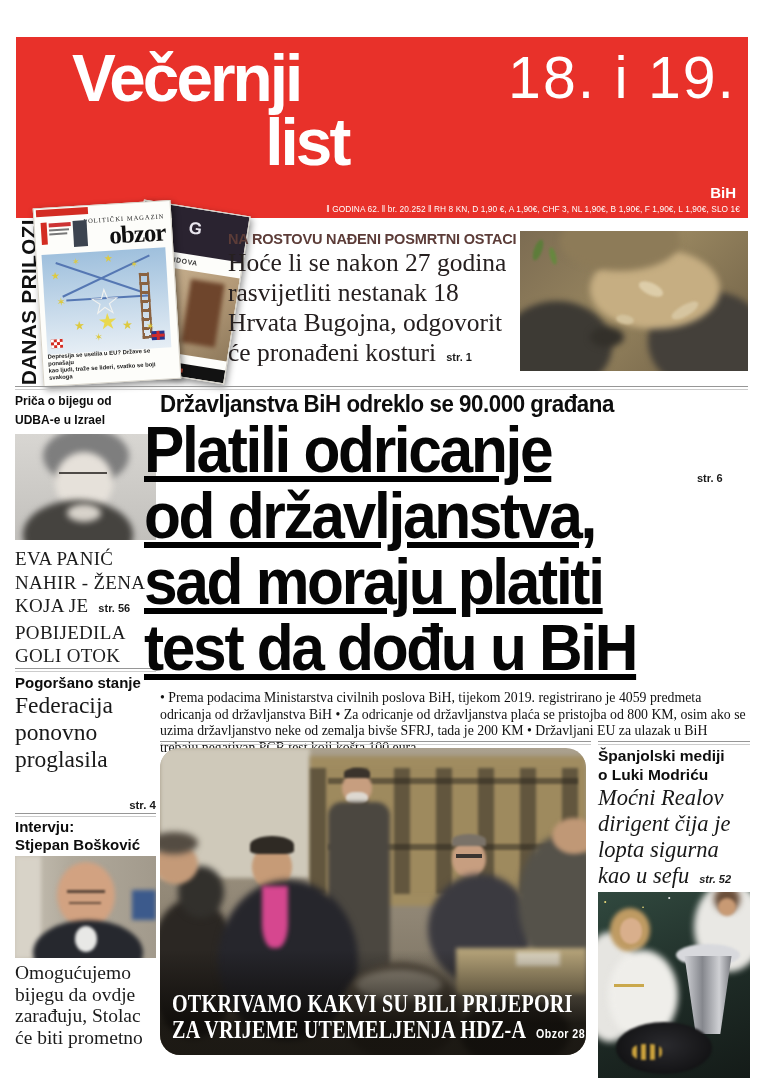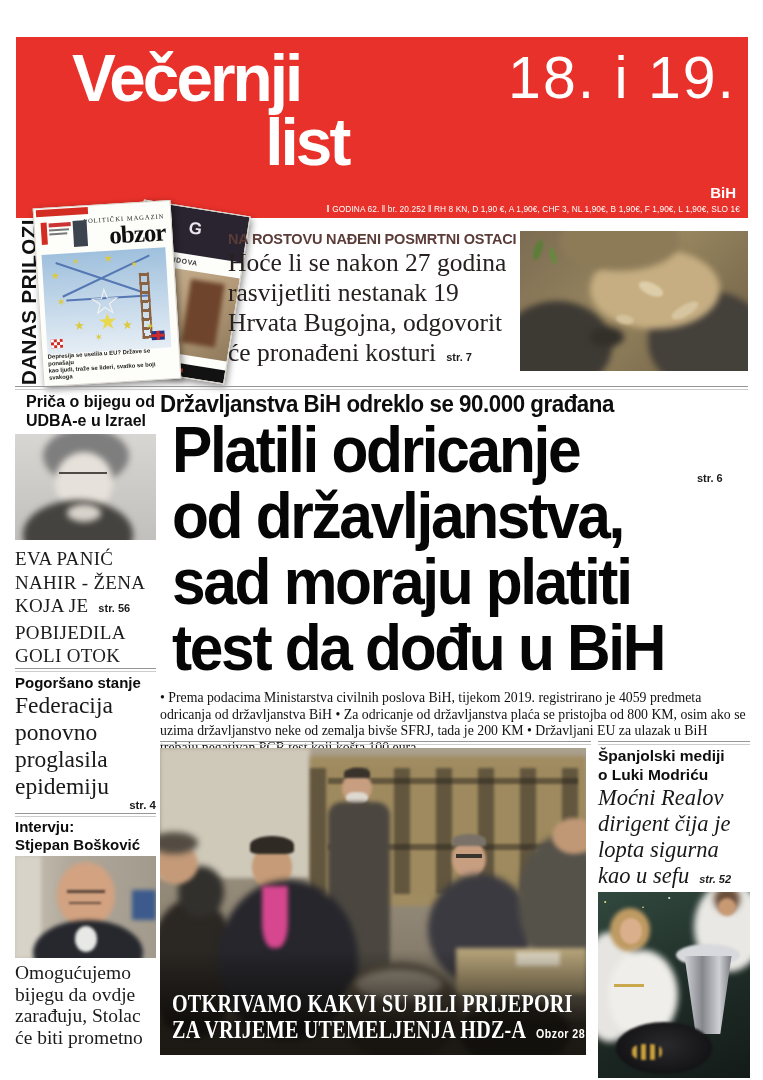--- a/index.html
+++ b/index.html
@@ -103,40 +103,40 @@
       <div class="abs" style="left:5px;bottom:4px;width:126px;font-size:5.9px;font-weight:bold;line-height:7px;color:#1d1d1d;">
         <div>Depresija se uselila u EU? Države se ponašaju</div>
         <div>kao ljudi, traže se lideri, svatko se boji svakoga</div>
       </div>
     </div>
   </div>
 
   <div class="abs k" style="left:228px;top:230px;font-size:15px;color:#5c3c38;transform:scaleX(.97);transform-origin:0 0;letter-spacing:-.2px;">NA ROSTOVU NAĐENI POSMRTNI OSTACI</div>
   <div class="abs serif" style="left:228px;top:248px;width:300px;font-size:25.5px;line-height:30px;color:#262020;">
     <div>Hoće li se nakon 27 godina</div>
-    <div>rasvijetliti nestanak 19</div>
+    <div>rasvijetliti nestanak 18</div>
     <div>Hrvata Bugojna, odgovorit</div>
-    <div><span>će pronađeni kosturi</span><span class="ref">str. 7</span></div>
+    <div><span>će pronađeni kosturi</span><span class="ref">str. 1</span></div>
   </div>
   <div class="ph" style="left:520px;top:231px;width:228px;height:140px;background:linear-gradient(135deg,#7c6c52,#97855f 45%,#6d5e45);">
     <div class="blob" style="left:-18px;top:70px;width:110px;height:90px;background:#3d3a34;"></div>
     <div class="blob" style="right:-20px;top:60px;width:120px;height:100px;background:#44403a;"></div>
     <div class="blob" style="left:70px;top:18px;width:130px;height:80px;background:#c6ae82;"></div>
     <div class="blob" style="left:40px;top:-20px;width:120px;height:60px;background:#8d7b58;"></div>
     <div class="blob" style="left:118px;top:52px;width:26px;height:12px;background:#ddcda9;transform:rotate(25deg);filter:blur(1px);"></div>
     <div class="blob" style="left:150px;top:74px;width:30px;height:11px;background:#d6c5a0;transform:rotate(-30deg);filter:blur(1px);"></div>
     <div class="blob" style="left:96px;top:84px;width:18px;height:9px;background:#d3c29c;transform:rotate(10deg);filter:blur(1px);"></div>
     <div class="blob" style="left:14px;top:8px;width:8px;height:22px;background:#5d7d3a;transform:rotate(20deg);filter:blur(1px);"></div>
     <div class="blob" style="left:30px;top:16px;width:6px;height:18px;background:#66883f;transform:rotate(-15deg);filter:blur(1px);"></div>
     <div class="blob" style="left:70px;top:96px;width:34px;height:20px;background:#33302a;"></div>
   </div>
 
   <div class="abs hr2" style="left:15px;top:386px;width:733px;"></div>
 
-  <div class="abs k" style="left:26px;top:392px;font-size:16px;line-height:19px;">
+  <div class="abs k" style="left:15px;top:392px;font-size:12px;line-height:19px;">
     <div>Priča o bijegu od</div>
     <div>UDBA-e u Izrael</div>
   </div>
   <div class="ph" style="left:15px;top:434px;width:141px;height:106px;background:linear-gradient(180deg,#d8d6d2,#c2c0bc);">
     <div class="blob" style="left:28px;top:-6px;width:86px;height:56px;background:#7e7e7e;"></div>
     <div class="blob" style="left:40px;top:18px;width:58px;height:60px;background:#e6e1da;"></div>
     <div class="abs" style="left:44px;top:38px;width:48px;height:10px;border-top:2px solid #4e4a46;filter:blur(.5px);"></div>
     <div class="blob" style="left:8px;top:66px;width:110px;height:70px;background:#45433f;"></div>
     <div class="blob" style="left:52px;top:70px;width:34px;height:18px;background:#d8d3cb;"></div>
   </div>
@@ -147,21 +147,20 @@
     <div>POBIJEDILA</div>
     <div>GOLI OTOK</div>
   </div>
 
   <div class="abs hr2" style="left:15px;top:668px;width:141px;"></div>
   <div class="abs k" style="left:15px;top:674px;font-size:15px;">Pogoršano stanje</div>
   <div class="abs serif" style="left:15px;top:692px;width:150px;font-size:23.5px;line-height:27px;color:#181818;">
     <div>Federacija</div>
     <div>ponovno</div>
     <div>proglasila</div>
-    <div>epidemiju</div>
   </div>
   <div class="abs" style="left:15px;top:799px;width:141px;text-align:right;font-size:11.5px;font-weight:bold;color:#1a1a1a;">str. 4</div>
 
   <div class="abs hr2" style="left:15px;top:813px;width:141px;"></div>
   <div class="abs k" style="left:15px;top:818px;font-size:15px;line-height:18px;">
     <div>Intervju:</div>
     <div>Stjepan Bošković</div>
   </div>
   <div class="ph" style="left:15px;top:856px;width:141px;height:102px;background:linear-gradient(90deg,#c9c3b7,#b0a99b 40%,#a29a8c);">
     <div class="soft" style="left:0;top:0;width:26px;height:102px;background:#d8d3c8;"></div>
@@ -173,33 +172,33 @@
     <div class="blob" style="left:60px;top:70px;width:22px;height:26px;background:#e8e8e6;filter:blur(1.5px);"></div>
   </div>
   <div class="abs serif" style="left:15px;top:962px;width:152px;font-size:19.5px;line-height:21.5px;color:#1b1b1b;">
     <div>Omogućujemo</div>
     <div>bijegu da ovdje</div>
     <div>zarađuju, Stolac</div>
     <div>će biti prometno</div>
   </div>
 
   <div class="abs k" style="left:160px;top:390px;font-size:24px;letter-spacing:-.5px;transform:scaleX(.93);transform-origin:0 0;">Državljanstva BiH odreklo se 90.000 građana</div>
-  <div class="abs" style="left:172px;top:418px;width:590px;">
+  <div class="abs" style="left:144px;top:418px;width:590px;text-decoration:underline;">
     <div class="mainline">Platili odricanje</div>
     <div class="mainline">od državljanstva,</div>
     <div class="mainline">sad moraju platiti</div>
     <div class="mainline">test da dođu u BiH</div>
   </div>
   <div class="abs" style="left:697px;top:472px;font-size:11px;font-weight:bold;color:#1a1a1a;">str. 6</div>
   <div class="abs serif" style="left:160px;top:690px;width:588px;font-size:13.8px;line-height:16.5px;color:#101010;">• Prema podacima Ministarstva civilnih poslova BiH, tijekom 2019. registrirano je 4059 predmeta odricanja od državljanstva BiH • Za odricanje od državljanstva plaća se pristojba od 800 KM, osim ako se uzima državljanstvo neke od zemalja bivše SFRJ, tada je 200 KM • Državljani EU za ulazak u BiH trebaju negativan PCR test koji košta 100 eura</div>
 
   <div class="abs hr2" style="left:160px;top:741px;width:431px;"></div>
   <div class="abs hr2" style="left:598px;top:741px;width:152px;"></div>
 
-  <div class="ph" style="left:160px;top:748px;width:426px;height:307px;background:linear-gradient(180deg,#aaa08e,#8f8574 55%,#6f6757);">
+  <div class="ph" style="left:160px;top:748px;width:426px;height:307px;background:linear-gradient(180deg,#aaa08e,#8f8574 55%,#6f6757);border-radius:20px;">
     <div class="soft" style="left:0;top:0;width:150px;height:130px;background:#cfc9ba;"></div>
     <div class="soft" style="left:150px;top:8px;right:0;height:150px;background:#a08c60;"></div>
     <div class="abs" style="left:150px;top:20px;right:0;height:126px;background:repeating-linear-gradient(90deg,rgba(46,42,34,.55) 0 16px,rgba(150,130,88,.25) 16px 42px);filter:blur(1.5px);"></div>
     <div class="abs" style="left:168px;top:30px;right:8px;height:6px;background:rgba(40,36,28,.5);filter:blur(1px);"></div>
     <div class="abs" style="left:168px;top:96px;right:8px;height:6px;background:rgba(40,36,28,.5);filter:blur(1px);"></div>
 
     <div class="blob" style="left:182px;top:24px;width:30px;height:32px;background:#c79e7f;filter:blur(1.5px);"></div>
     <div class="abs" style="left:184px;top:20px;width:26px;height:10px;background:#3a332c;border-radius:50% 50% 0 0;filter:blur(1px);"></div>
     <div class="abs" style="left:186px;top:44px;width:22px;height:12px;background:#ddd8d0;border-radius:40%;filter:blur(1px);"></div>
     <div class="soft" style="left:168px;top:54px;width:62px;height:180px;background:#4b4740;border-radius:14px 14px 0 0;"></div>

